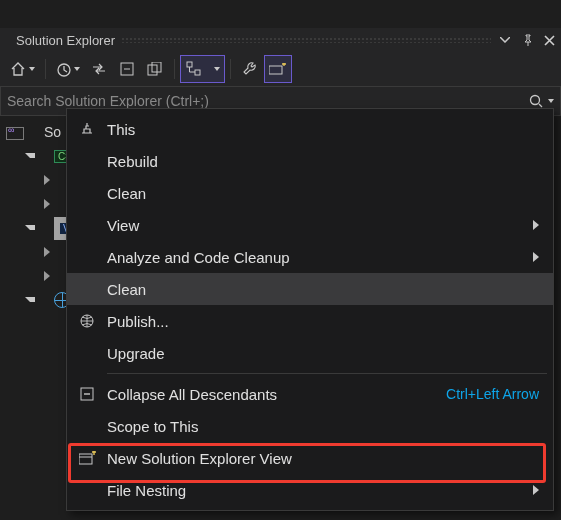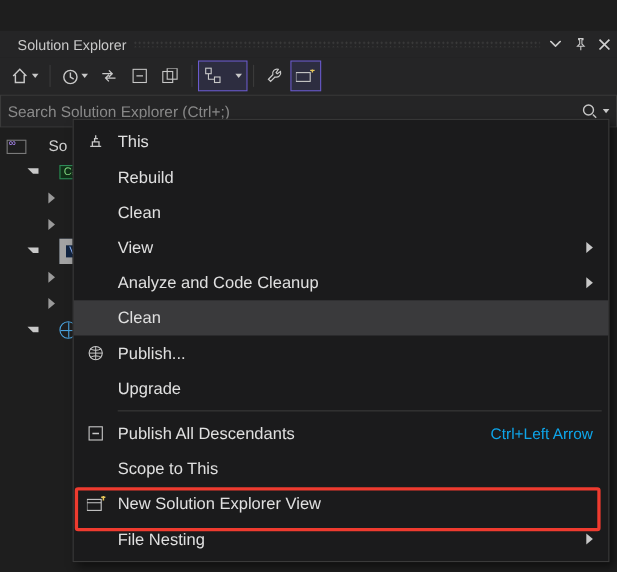--- a/index.html
+++ b/index.html
@@ -339,21 +339,21 @@
       <span class="ctx-label">Upgrade</span>
     </div>
     <div class="ctx-sep"></div>
     <div class="ctx-row">
       <span class="ctx-icon-col">
         <svg width="15" height="15">
           <rect x="1" y="1" width="12" height="12" stroke="#c8c8c8" fill="none"></rect>
           <path d="M4 7 H10" stroke="#c8c8c8" stroke-width="1.4"></path>
         </svg>
       </span>
-      <span class="ctx-label">Publish All Descendants</span>
+      <span class="ctx-label">Collapse All Descendants</span>
       <span class="ctx-shortcut">Ctrl+Left Arrow</span>
     </div>
     <div class="ctx-row">
       <span class="ctx-icon-col"></span>
       <span class="ctx-label">Scope to This</span>
     </div>
     <div class="ctx-row">
       <span class="ctx-icon-col">
         <svg width="17" height="15">
           <rect x="0" y="3" width="13" height="10" stroke="#c8c8c8" fill="none"></rect>

